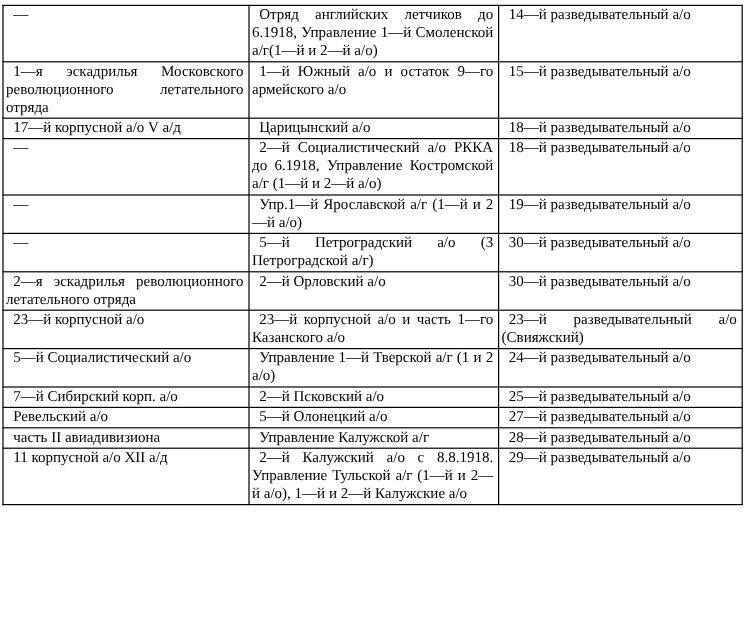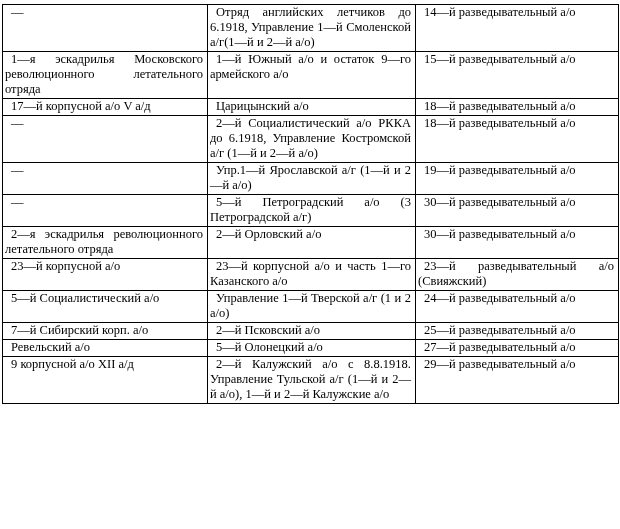--- a/index.html
+++ b/index.html
@@ -97,19 +97,24 @@
           <td>7—й Сибирский корп. а/о</td>
           <td>2—й Псковский а/о</td>
           <td>25—й разведывательный а/о</td>
         </tr>
         <tr>
           <td>Ревельский а/о</td>
           <td>5—й Олонецкий а/о</td>
           <td>27—й разведывательный а/о</td>
         </tr>
         <tr>
-          <td>9 корпусной а/о XII а/д</td>
+          <td>часть II авиадивизиона</td>
+          <td>Управление Калужской а/г</td>
+          <td>28—й разведывательный а/о</td>
+        </tr>
+        <tr>
+          <td>11 корпусной а/о XII а/д</td>
           <td>2—й Калужский а/о с 8.8.1918. Управление Тульской а/г (1—й и 2—й а/о), 1—й и 2—й Калужские а/о</td>
           <td>29—й разведывательный а/о</td>
         </tr>
       </tbody>
   </table>
 </div>
 
 </body></html>

